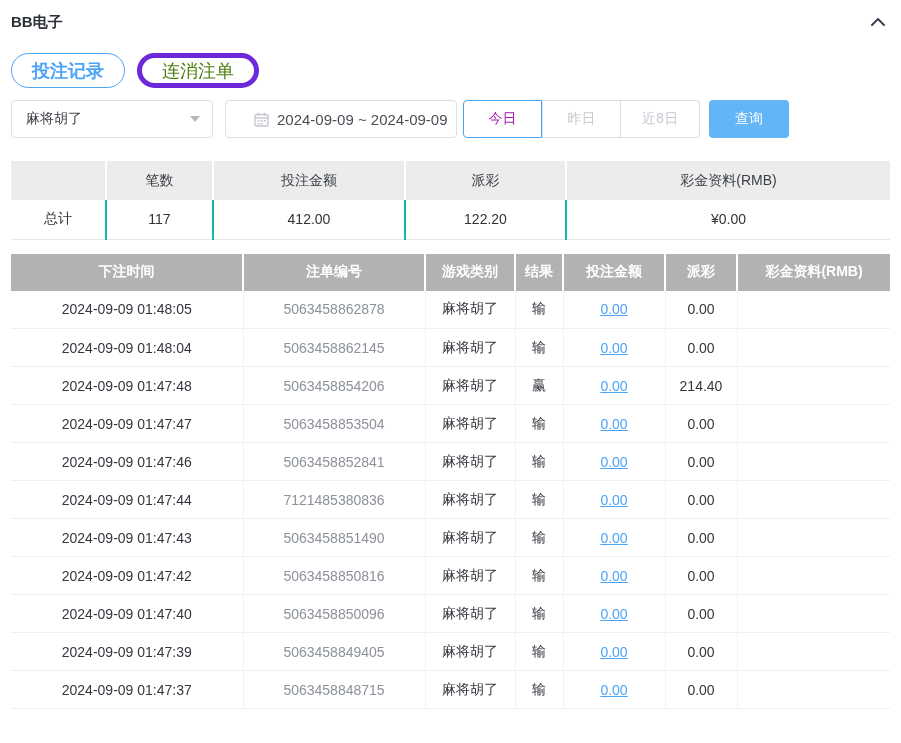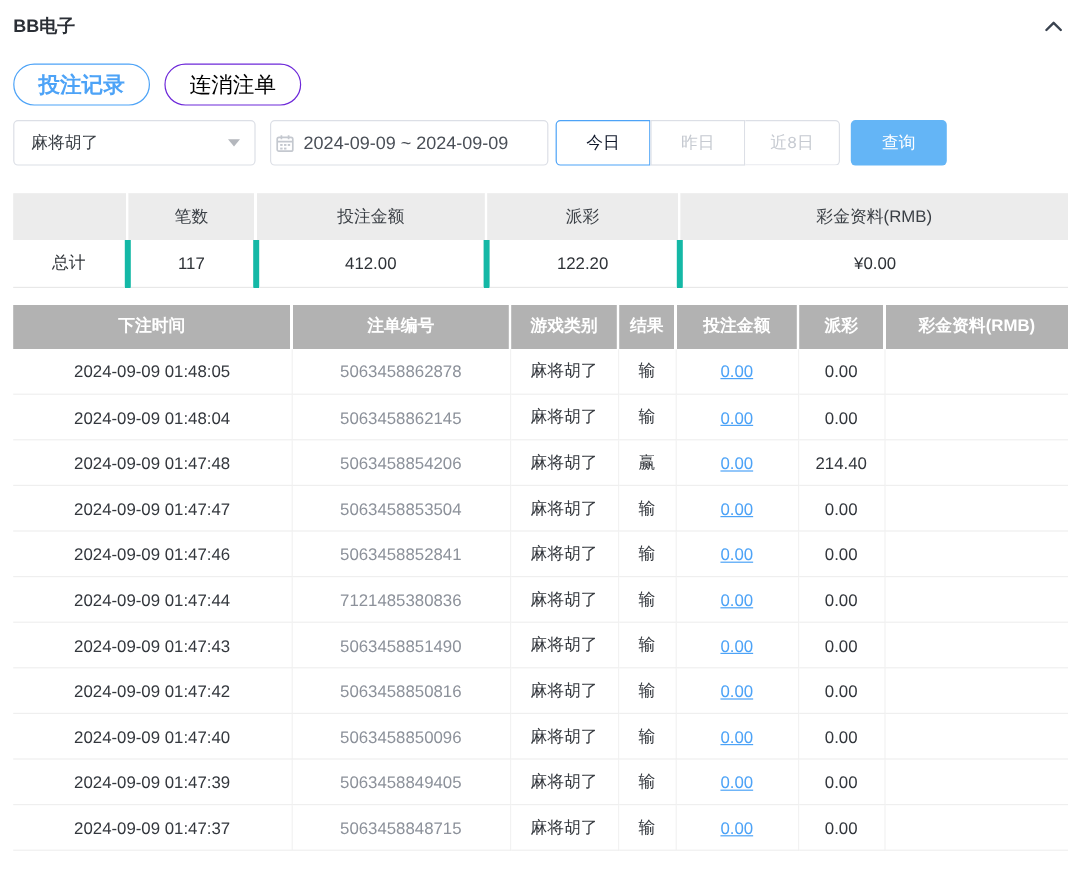--- a/index.html
+++ b/index.html
@@ -24,70 +24,70 @@
   }
 
   
   .tabs { margin-top: 19px; display: flex; gap: 12px; }
   .tab-pill {
     height: 35px; padding: 0 20px; border-radius: 18px;
     background: #fff; font-size: 18px; cursor: pointer;
     display: inline-flex; align-items: center;
   }
   .tab-pill.active { border: 1px solid #4da3f7; color: #4da3f7; font-weight: bold; }
-  .tab-pill.inactive { border: 1px solid #6d28d9; color: #000000; }
+  .tab-pill.inactive { border: 5px solid #6d28d9; color: #4d7c0f; }
 
   
   .controls { margin-top: 12px; display: flex; align-items: center; height: 38px; }
   .game-select {
     width: 202px; height: 38px; border: 1px solid #dcdfe6; border-radius: 4px;
     display: flex; align-items: center; justify-content: space-between;
     padding: 0 12px 0 14px; cursor: pointer; background: #fff;
   }
   .game-select .value { font-size: 14px; color: #3a3f45; }
   .caret-down {
     width: 0; height: 0; border-left: 5px solid transparent;
     border-right: 5px solid transparent; border-top: 6px solid #b4b7bd;
   }
   .date-range {
     margin-left: 12px; width: 232px; height: 38px;
     border: 1px solid #dcdfe6; border-radius: 4px; background: #fff;
-    display: flex; align-items: center; padding: 0 4px; cursor: pointer;
+    display: flex; align-items: center; padding: 0 28px; cursor: pointer;
   }
   .date-range .value { font-size: 15px; color: #4a4f57; margin-left: 8px; white-space: nowrap; }
   .quick-group { margin-left: 6px; display: flex; }
   .quick-btn {
     height: 38px; width: 79px; background: #fff; border: 1px solid #dcdfe6;
     font-size: 14px; cursor: pointer;
   }
   .quick-btn:not(:first-child) { border-left: none; }
   .quick-btn:first-child { border-radius: 4px 0 0 4px; }
   .quick-btn:last-child { border-radius: 0 4px 4px 0; font-family: Liberation Mono, monospace; }
-  .quick-btn.active { color: #0f172a; border-color: #4da3f7; }
+  .quick-btn.active { color: #a21caf; border-color: #4da3f7; }
   .quick-btn.active + .quick-btn { border-left: 1px solid #dcdfe6; }
   .quick-btn.inactive { color: #c6cad1; }
   .search-btn {
     margin-left: 9px; width: 80px; height: 38px; border: none; border-radius: 4px;
     background: #64b5f6; color: #fff; font-size: 14px; cursor: pointer;
   }
 
   
   table { border-collapse: collapse; table-layout: fixed; width: 879px; }
   td, th { text-align: center; font-size: 14px; overflow: hidden; white-space: nowrap; }
 
   
   .summary-table { margin-top: 23px; }
   .summary-table th {
     background: #ececec; height: 39px; font-weight: normal; color: #3a3f45;
     border-right: 2px solid #fff;
   }
   .summary-table th:last-child { border-right: none; }
   .summary-table td {
     height: 39px; color: #2f3338; background: #fff;
-    border-bottom: 1px solid #e8e8e8; border-right: 5px solid #14b8a6;
+    border-bottom: 1px solid #e8e8e8; border-right: 2px solid #14b8a6;
   }
   .summary-table td:last-child { border-right: none; }
 
   
   .records-table { margin-top: 14px; }
   .records-table th {
     background: #b2b2b2; color: #fff; height: 37px; font-weight: bold;
     border-right: 2px solid #fff;
   }
   .records-table th:last-child { border-right: none; }

